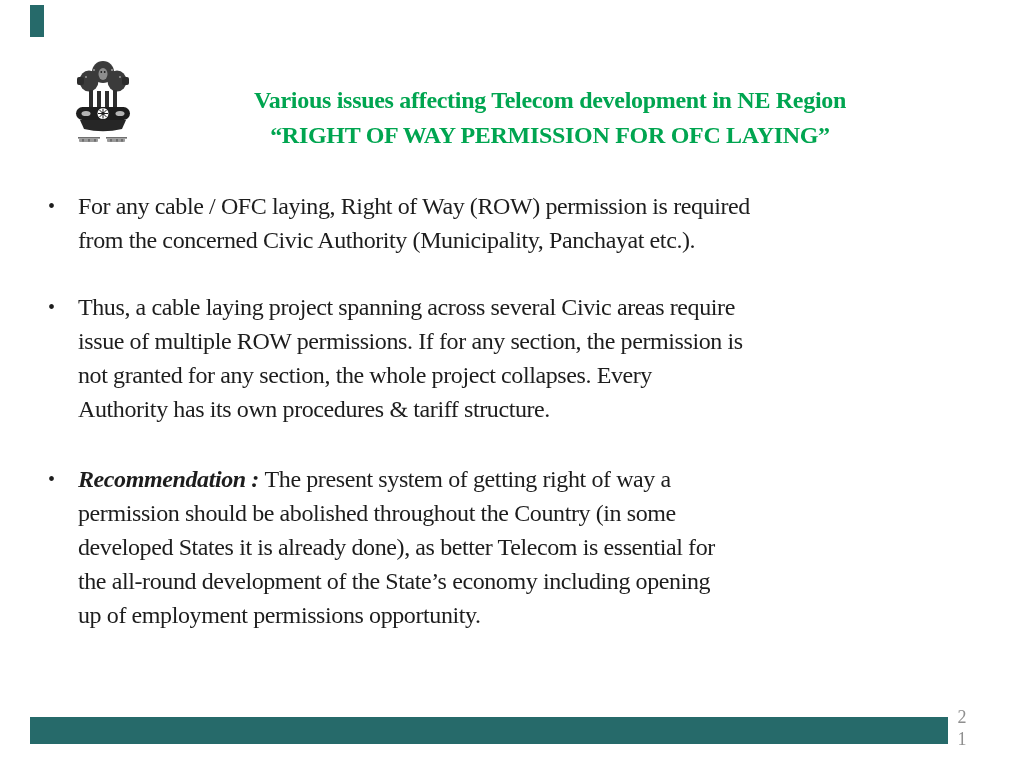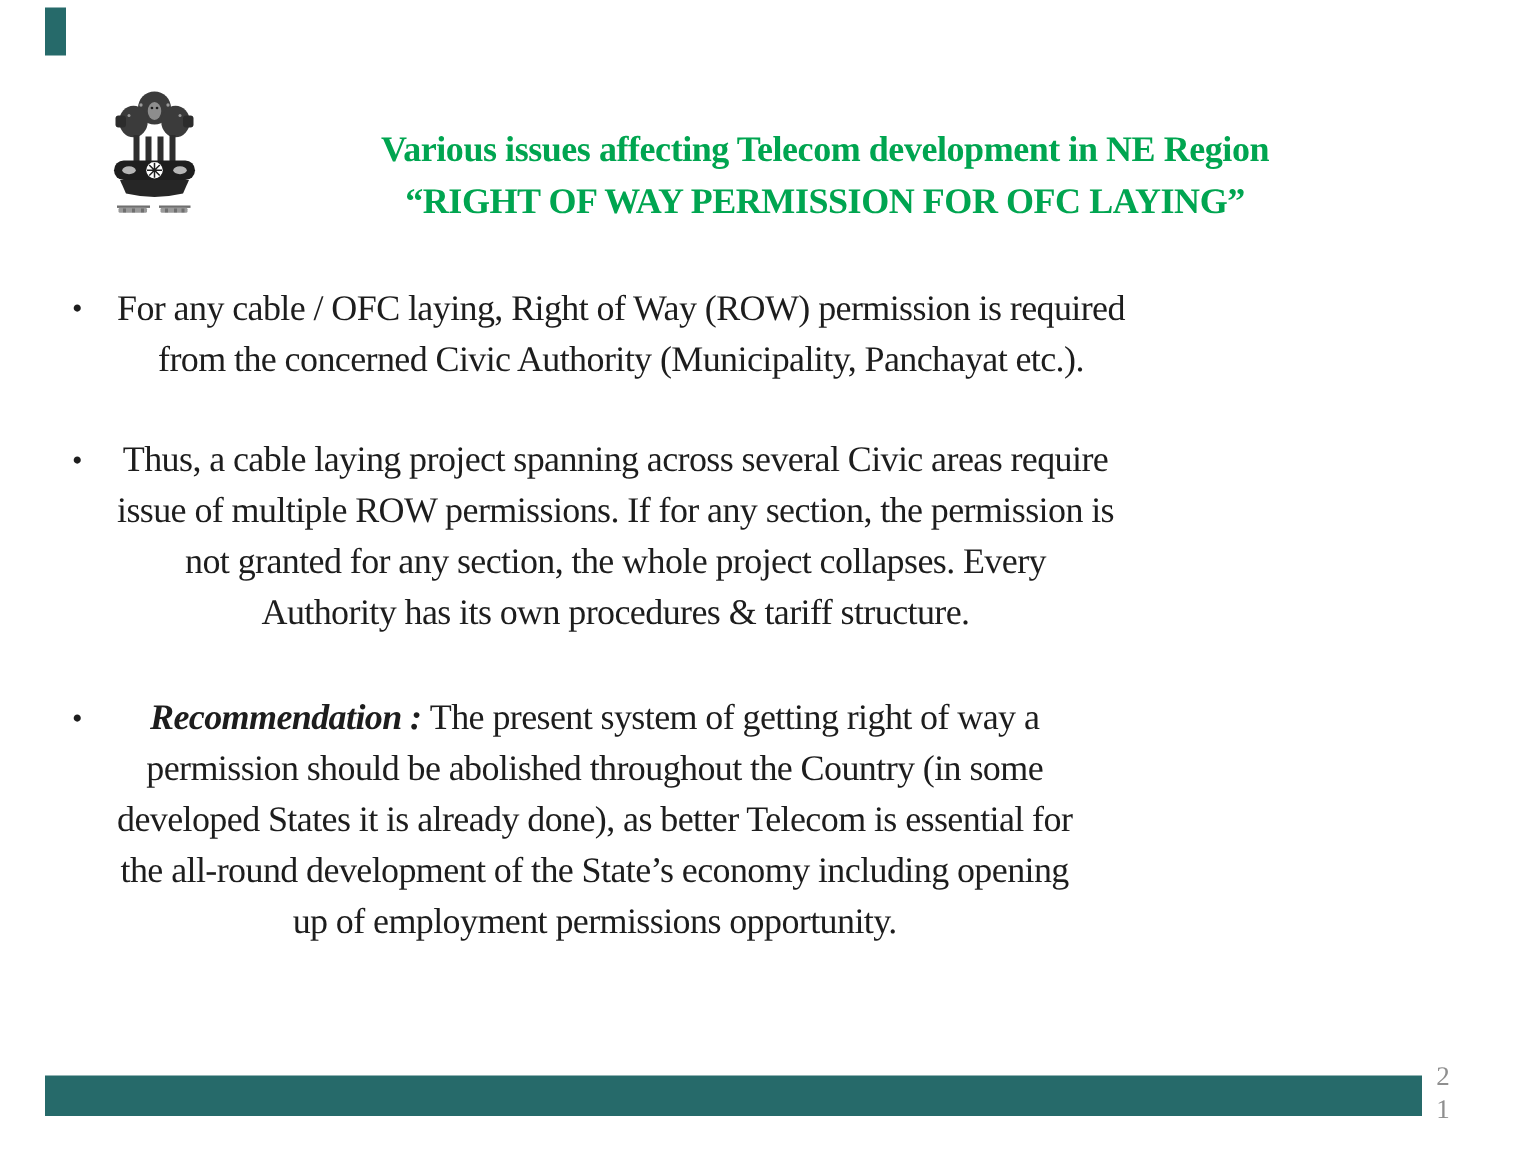--- a/index.html
+++ b/index.html
@@ -19,21 +19,21 @@
   }
   
   .content{position:absolute;left:48px;top:189px;width:900px;}
   .bullet{display:flex;align-items:flex-start;}
   .b2{margin-top:33px;}
   .b3{margin-top:36px;}
   .dot{
     flex:0 0 30px;width:30px;font-size:20px;line-height:34px;color:#1d1d1d;
   }
   .btext{
-    margin:0;white-space:pre;font-size:24px;line-height:34px;letter-spacing:-0.4px;color:var(--body-text,#1d1d1d);text-align:center;
+    margin:0;white-space:pre;font-size:24px;line-height:34px;letter-spacing:-0.4px;color:var(--body-text,#1d1d1d);
   }
   .lead{font-weight:bold;font-style:italic;}
   
   .pagenum{
     position:absolute;left:951px;top:707px;width:22px;text-align:center;
     color:var(--page-number-gray,#8f8f8f);font-size:18px;line-height:21.5px;
   }
 </style>
 </head>
 <body>

